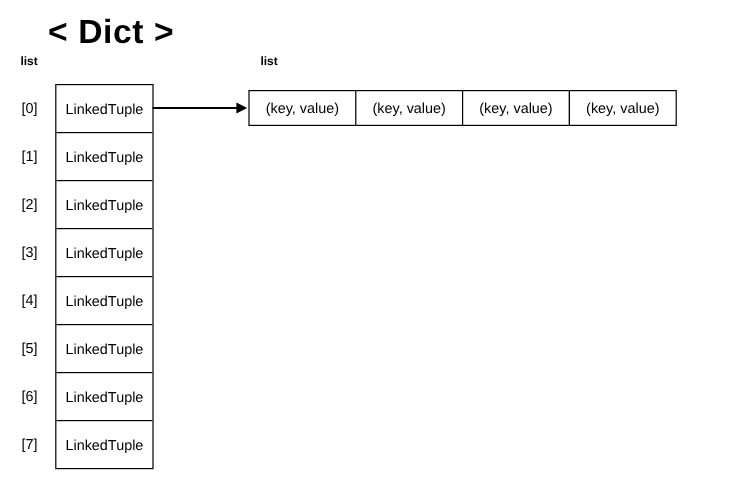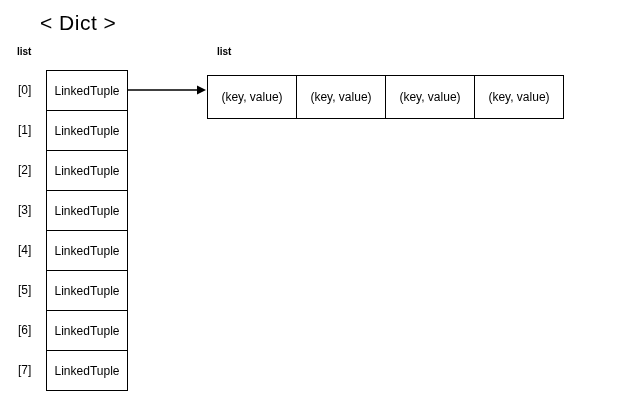--- a/index.html
+++ b/index.html
@@ -12,22 +12,22 @@
     position: relative;
     background: #ffffff;
     color: #000000;
     font-family: "Liberation Sans", sans-serif;
     overflow: hidden;
   }
   .title {
     position: absolute;
     left: 40px;
     top: 11px;
-    font-size: 21px;
-    font-weight: normal;
+    font-size: 28px;
+    font-weight: bold;
     letter-spacing: 0.5px;
     white-space: nowrap;
   }
   .list-label {
     position: absolute;
     font-size: 10px;
     font-weight: bold;
     white-space: nowrap;
   }
   .left-list-label  { left: 17px;  top: 46px; }
@@ -71,21 +71,21 @@
   }
 
   .right-array {
     position: absolute;
     left: 207px;
     top: 75px;
     display: flex;
   }
   .right-array .rcell {
     width: 90px;
-    height: 44px;
+    height: 30px;
     box-sizing: border-box;
     border: 1px solid #000000;
     margin-left: -1px;
     background: #ffffff;
     display: flex;
     align-items: center;
     justify-content: center;
     font-size: 12px;
     white-space: nowrap;
   }

